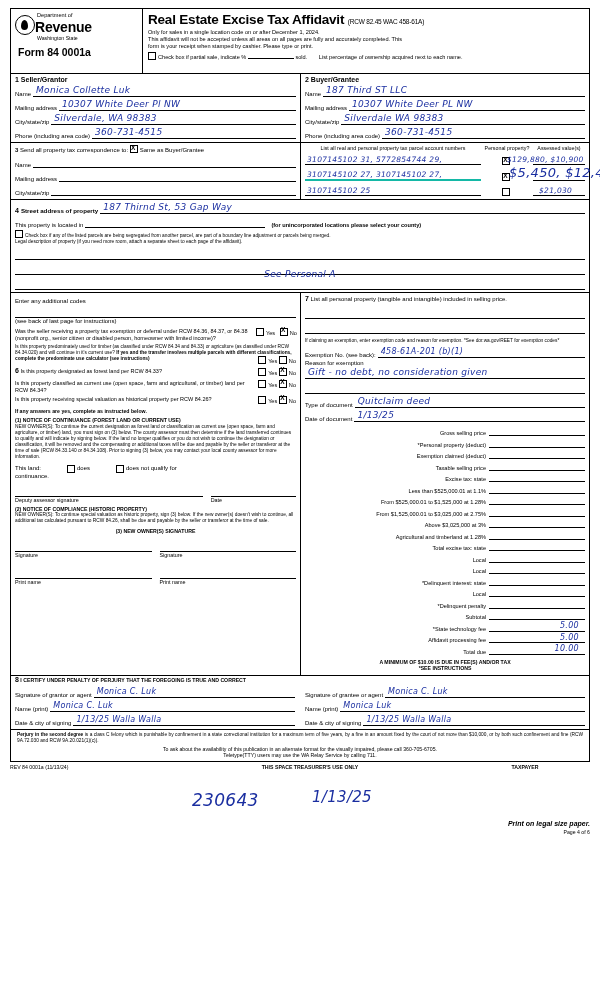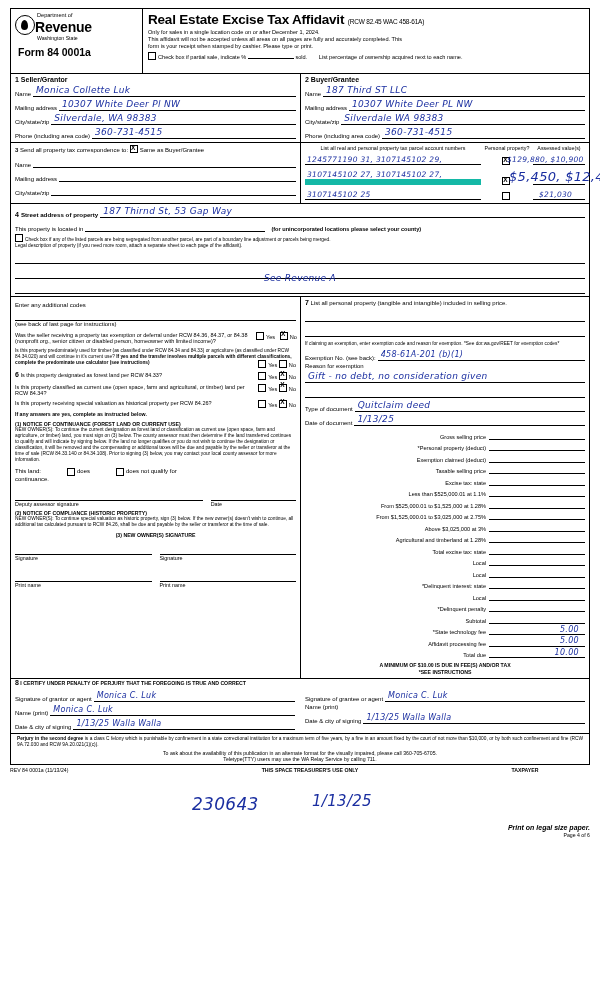--- a/index.html
+++ b/index.html
@@ -176,29 +176,29 @@
       </div>
     </div>
     <div class="colR">
       <div class="parcelgrid">
         <div class="pg1">List all real and personal property tax parcel account numbers</div>
         <div class="pg2">Personal property?</div>
         <div class="pg3">Assessed value(s)</div>
       </div>
       <div class="parcelgrid" style="align-items:flex-end;margin-top:2px;">
         <div class="pg1" style="border-bottom:1px solid #000;height:11px;position:relative;text-align:left;">
-            <span class="hand" style="position:absolute;left:2px;bottom:0;font-size:7.5px;">1245771190 31, 3107145102 29,</span>
+            <span class="hand" style="position:absolute;left:2px;bottom:0;font-size:7.5px;">3107145102 31, 5772854744 29,</span>
           </div>
         <div class="pg2" style="text-align:center;"><span class="cb cbx"></span></div>
         <div class="pg3" style="border-bottom:1px solid #000;height:11px;position:relative;">
             <span class="hand" style="position:absolute;left:-26px;bottom:0;font-size:7.5px;white-space:nowrap;">$129,880,  $10,900</span>
           </div>
       </div>
       <div class="parcelgrid" style="align-items:flex-end;margin-top:3px;">
-        <div class="pg1" style="border-bottom:6px solid #14b8a6;height:11px;position:relative;text-align:left;">
+        <div class="pg1" style="border-bottom:2px solid #14b8a6;height:11px;position:relative;text-align:left;">
             <span class="hand" style="position:absolute;left:2px;bottom:0;font-size:7.5px;">3107145102 27, 3107145102 27,</span>
           </div>
         <div class="pg2" style="text-align:center;"><span class="cb cbx"></span></div>
         <div class="pg3" style="border-bottom:1px solid #000;height:11px;position:relative;">
             <span class="hand" style="position:absolute;left:-24px;bottom:0;font-size:13px;white-space:nowrap;">$5,450,   $12,450</span>
           </div>
       </div>
       <div class="parcelgrid" style="align-items:flex-end;margin-top:3px;">
         <div class="pg1" style="border-bottom:1px solid #000;height:11px;position:relative;text-align:left;">
             <span class="hand" style="position:absolute;left:2px;bottom:0;font-size:7.5px;">3107145102 25</span>
@@ -222,21 +222,21 @@
     <div class="fl">
       <span class="lab">This property is located in</span>
       <span class="line" style="max-width:180px;"></span>
       <span class="b" style="font-size:5.6px;padding-left:6px;">(for unincorporated locations please select your county)</span>
     </div>
     <div class="xtiny" style="margin-top:2px;">
       <span class="cb"></span><span>Check box if any of the listed parcels are being segregated from another parcel, are part of a boundary line adjustment or parcels being merged.</span>
     </div>
     <div class="xtiny">Legal description of property (if you need more room, attach a separate sheet to each page of the affidavit).</div>
     <div class="blkline"></div>
-    <div class="blkline" style="text-align:center;"><span class="hand" style="left:auto;right:auto;position:static;display:inline-block;font-size:9px;margin-top:0;">See Revenue A</span></div>
+    <div class="blkline" style="text-align:center;"><span class="hand" style="left:auto;right:auto;position:static;display:inline-block;font-size:9px;margin-top:0;">See Personal A</span></div>
     <div class="blkline"></div>
   </div>
 
   <div class="cols">
     <div class="colL">
       <div class="sm" style="margin-top:3px;">Enter any additional codes</div>
       <div class="blkline" style="margin-top:0;"></div>
       <div class="sm">(see back of last page for instructions)</div>
 
       <div class="rowq">
@@ -500,20 +500,23 @@
       </div>
       <div style="flex:1;">
         <div class="fl" style="margin-top:1px;">
           <span class="lab">Signature of grantee or agent</span>
           <span class="line">
               <span class="hand s">Monica C. Luk</span>
             </span>
         </div>
         <div class="fl">
           <span class="lab">Name (print)</span>
+          <span class="line">
+              <span class="hand s">Monica Luk</span>
+            </span>
         </div>
         <div class="fl">
           <span class="lab">Date &amp; city of signing</span>
           <span class="line">
               <span class="hand s">1/13/25   Walla Walla</span>
             </span>
         </div>
       </div>
     </div>
   </div>

